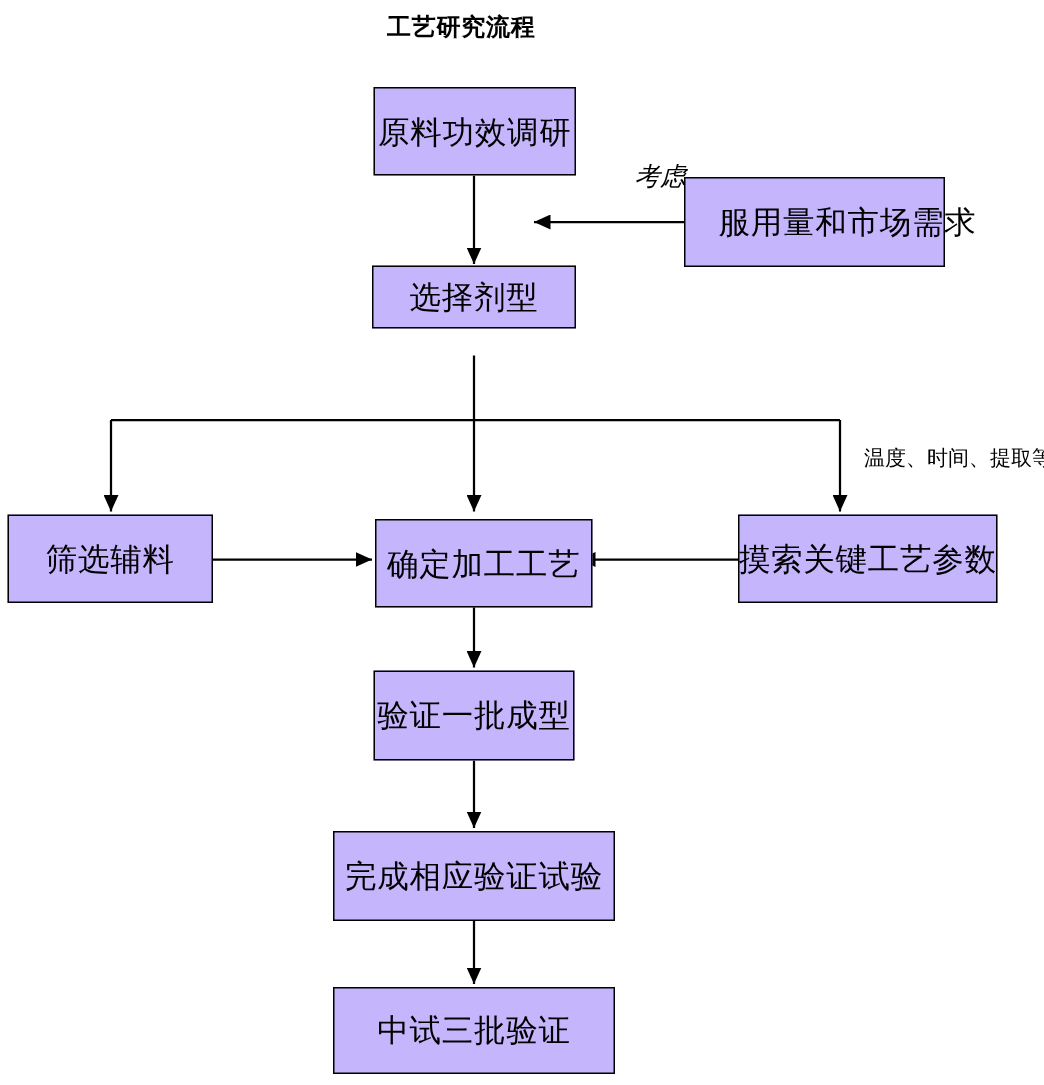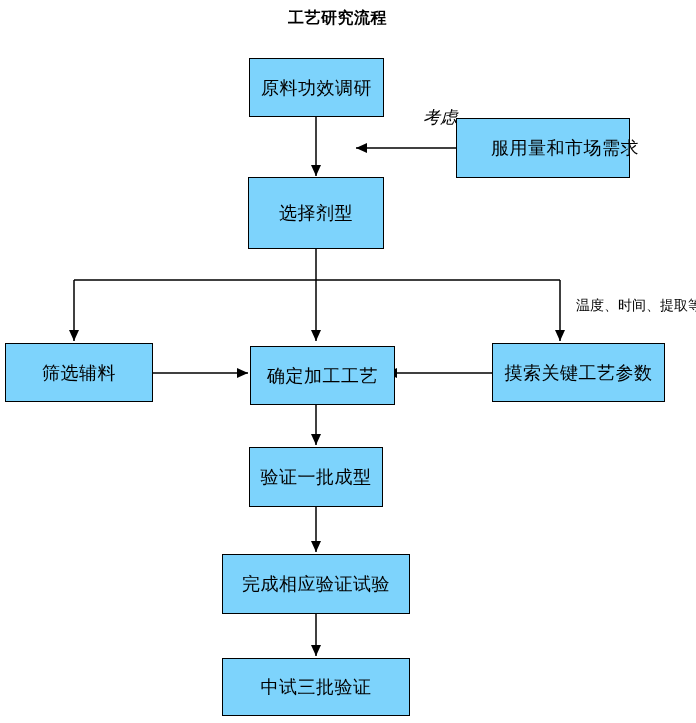--- a/index.html
+++ b/index.html
@@ -24,39 +24,38 @@
     width: 696px; height: 723px;
   }
   .title {
     position: absolute;
     left: 258px;
     top: 8px;
     font-size: 16px;
     font-weight: bold;
     letter-spacing: 0.5px;
     white-space: nowrap;
-    margin-left: 30px;
   }
   .node {
     position: absolute;
     box-sizing: border-box;
     border: 1.5px solid #000000;
-    background: #7dd3fc;
+    background: #c4b5fd;
     display: flex;
     align-items: center;
     justify-content: center;
-    font-size: 18px;
+    font-size: 21px;
     letter-spacing: 0.5px;
     white-space: nowrap;
     text-align: center;
   }
   #n-raw       { left: 249px; top: 58px;  width: 135px; height: 59px; }
   #n-dosage    { left: 456px; top: 118px; width: 174px; height: 60px; padding-left: 44px; }
-  #n-form      { left: 248px; top: 177px; width: 136px; height: 72px; }
-  #n-excip     { left: 5px;   top: 343px; width: 148px; height: 59px; }
+  #n-form      { left: 248px; top: 177px; width: 136px; height: 42px; }
+  #n-excip     { left: 5px;   top: 343px; width: 137px; height: 59px; }
   #n-process   { left: 250px; top: 346px; width: 145px; height: 59px; }
   #n-params    { left: 492px; top: 343px; width: 173px; height: 59px; }
   #n-verify    { left: 249px; top: 447px; width: 134px; height: 60px; }
   #n-complete  { left: 222px; top: 554px; width: 188px; height: 60px; justify-content: center; }
   #n-pilot     { left: 222px; top: 658px; width: 188px; height: 58px; justify-content: center; }
   .edge-label {
     position: absolute;
     font-size: 13px;
     white-space: nowrap;
   }

